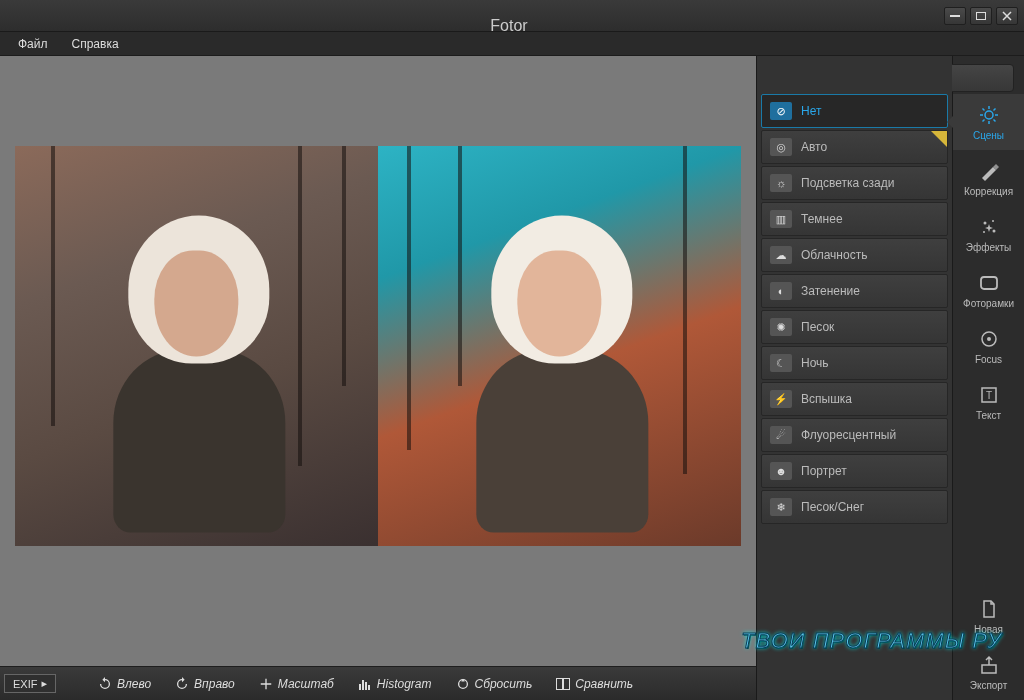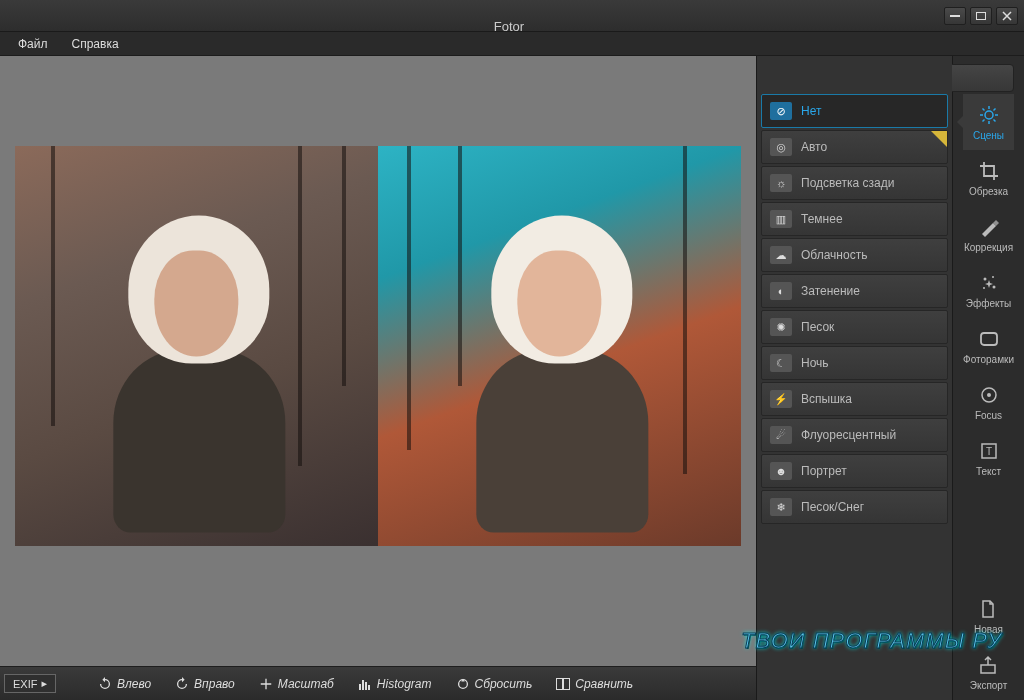--- a/index.html
+++ b/index.html
@@ -1,21 +1,21 @@
 <!DOCTYPE html>
 <html><head>
 <meta charset="utf-8">
 <style>
 * { margin:0; padding:0; box-sizing:border-box; font-family:"Segoe UI",Arial,sans-serif; -webkit-font-smoothing:antialiased; }
 body { width:1024px; height:700px; background:#2a2a2a; color:#ccc; font-size:12px; overflow:hidden; position:relative; }
 
 
 .titlebar { height:32px; background:linear-gradient(#3a3a3a,#2d2d2d); display:flex; align-items:center; border-bottom:1px solid #1a1a1a; }
 .titlebar .spacer { flex:1; }
-.titlebar .title { flex:0 0 auto; color:#ccc; font-size:13px;margin-top:21px; }
+.titlebar .title { flex:0 0 auto; color:#ccc; font-size:16px;margin-top:21px; }
 .titlebar .window-controls { flex:1; display:flex; justify-content:flex-end; gap:4px; padding-right:6px; }
 .winbtn { width:22px; height:18px; background:linear-gradient(#4a4a4a,#363636); border:1px solid #1f1f1f; border-radius:2px; display:flex; align-items:center; justify-content:center; color:#ddd; font-size:11px; cursor:pointer; }
 
 
 .menubar { height:24px; background:#2a2a2a; display:flex; align-items:center; padding:0 8px; gap:4px; border-bottom:1px solid #1c1c1c; }
 .menuitem { padding:2px 10px; color:#ddd; cursor:pointer; }
 
 
 .main { display:flex; height:calc(700px - 32px - 24px); }
 .canvas-area { flex:1; background:#7a7a7a; position:relative; overflow:hidden; display:flex; flex-direction:column; }
@@ -46,21 +46,21 @@
 .scene-list { display:flex; flex-direction:column; gap:2px; padding:0 4px; }
 .scene-item { height:34px; background:linear-gradient(#3f3f3f,#353535); border:1px solid #262626; border-radius:2px; display:flex; align-items:center; padding:0 8px; gap:9px; cursor:pointer; position:relative; color:#bbb; }
 .scene-item.active { background:#272727; border-color:#1a7aa8; }
 .scene-item.active .scene-label { color:#2aa7ea; }
 .scene-icon { width:22px; height:18px; background:#555; border-radius:2px; display:flex; align-items:center; justify-content:center; font-size:11px; color:#ddd; }
 .scene-item.active .scene-icon { background:#1f6f9e; color:#fff; }
 .scene-label { font-size:12px; }
 .star-corner { position:absolute; top:0; right:0; width:0; height:0; border-left:16px solid transparent; border-top:16px solid #d6b63a; }
 
 
-.tools-col { width:72px; background:#2c2c2c; border-left:1px solid #1a1a1a; display:flex; flex-direction:column; padding-top:38px;align-items:center; }
+.tools-col { width:72px; background:#2c2c2c; border-left:1px solid #1a1a1a; display:flex; flex-direction:column; padding-top:38px; }
 .tool { height:56px; display:flex; flex-direction:column; align-items:center; justify-content:center; gap:4px; cursor:pointer; color:#bbb; position:relative; }
 .tool .ticon { width:22px; height:22px; display:flex; align-items:center; justify-content:center; }
 .tool.active { background:#3a3a3a; color:#2aa7ea; }
 .tool.active::before { content:""; position:absolute; left:-6px; top:50%; transform:translateY(-50%); width:0; height:0; border-top:6px solid transparent; border-bottom:6px solid transparent; border-right:6px solid #3a3a3a; }
 .tool-label { font-size:10px; }
 .tool-spacer { flex:1; }
 
 
 .home-wrap { position:absolute; top:64px; right:10px; width:252px; height:28px; }
 .home-button { width:100%; height:100%; background:linear-gradient(#454545,#373737); border:1px solid #222; border-radius:4px; display:flex; align-items:center; justify-content:center; gap:8px; color:#ddd; cursor:pointer; }
@@ -273,28 +273,20 @@
                 <line x1="3.5" y1="16.5" x2="5.5" y2="14.5"></line>
                 <line x1="14.5" y1="5.5" x2="16.5" y2="3.5"></line>
               </g>
             </svg>
           </span>
           <span class="tool-label">Сцены</span>
         </div>
         <div class="tool">
           <span class="ticon">
             <svg width="20" height="20" viewBox="0 0 20 20">
-              <path d="M5 1 L5 15 L19 15 M1 5 L15 5 L15 19" fill="none" stroke="#bbb" stroke-width="1.8"></path>
-            </svg>
-          </span>
-          <span class="tool-label">Обрезка</span>
-        </div>
-        <div class="tool">
-          <span class="ticon">
-            <svg width="20" height="20" viewBox="0 0 20 20">
               <path d="M3 17 L14 6 L17 9 L6 20 Z" fill="#bbb"></path>
               <path d="M14 6 L17 3 L20 6 L17 9 Z" fill="#bbb" opacity=".7"></path>
             </svg>
           </span>
           <span class="tool-label">Коррекция</span>
         </div>
         <div class="tool">
           <span class="ticon">
             <svg width="20" height="20" viewBox="0 0 20 20">
               <g fill="#bbb">

